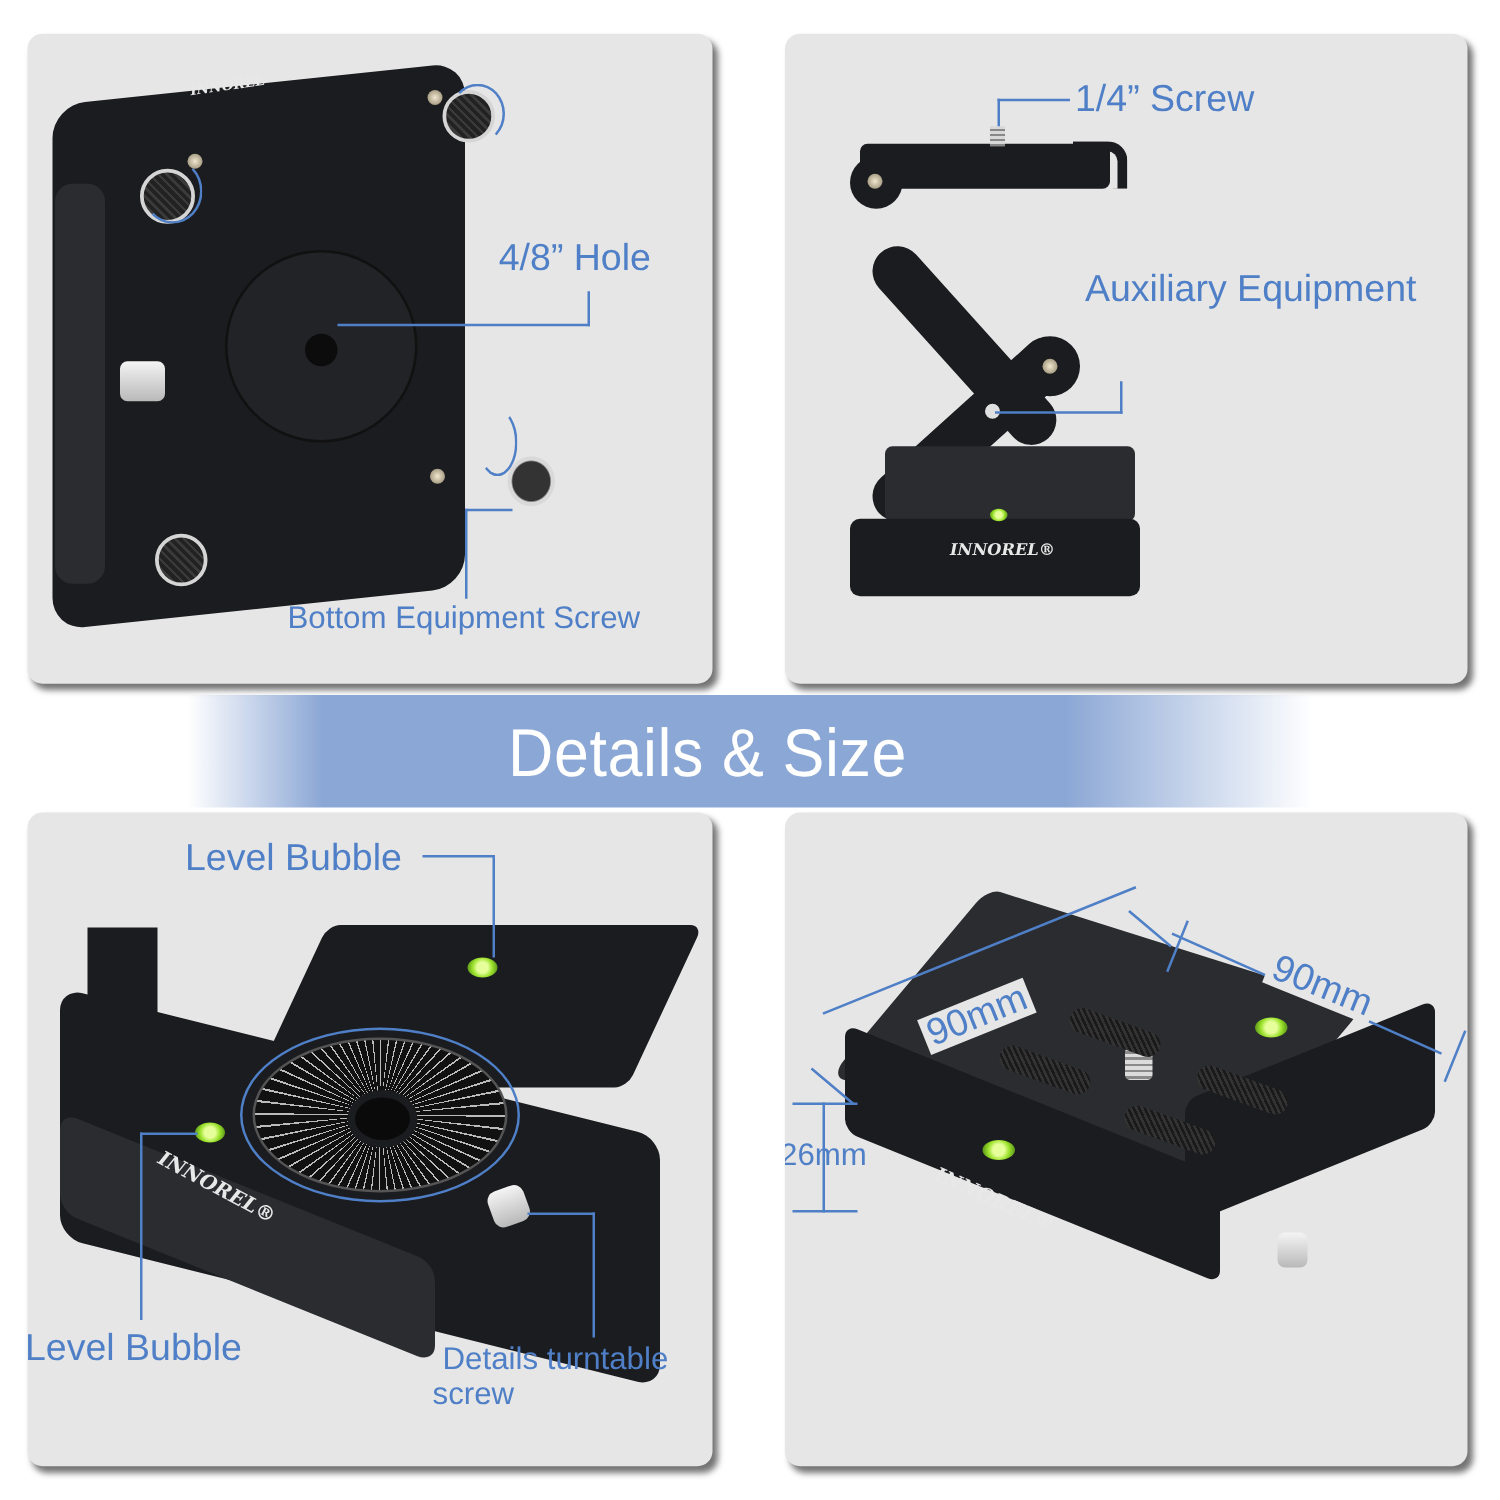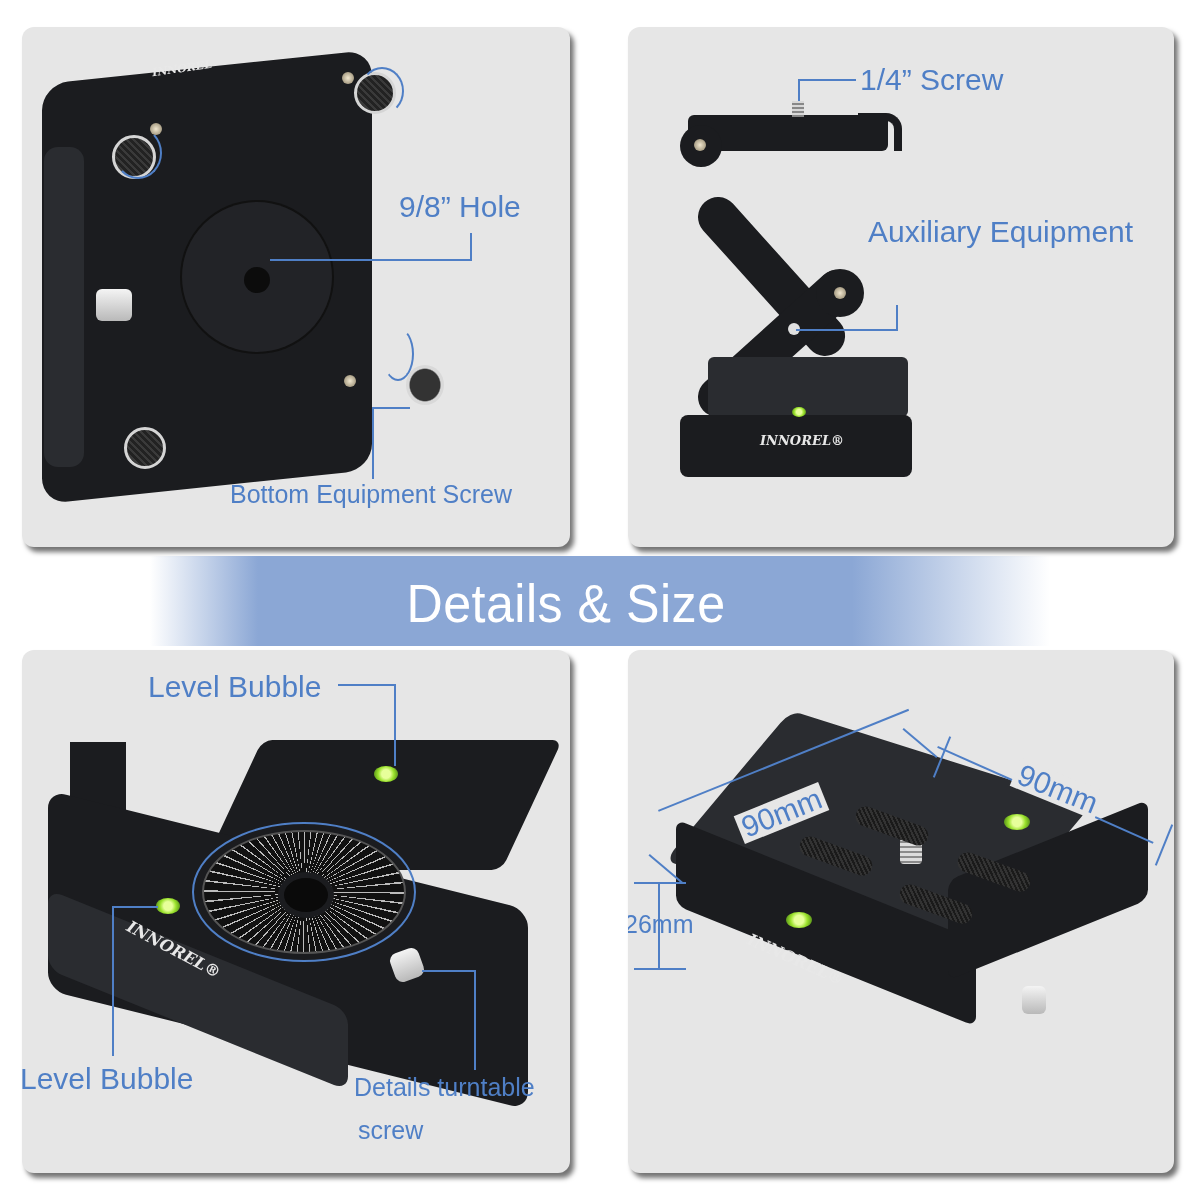--- a/index.html
+++ b/index.html
@@ -59,21 +59,21 @@
   <div class="arc" style="left:360px;top:300px;width:28px;height:50px;border-left-color:transparent;border-top-color:transparent;"></div>
   <div class="knob" style="left:74px;top:262px;width:36px;height:32px;"></div>
   <div class="knob" style="left:384px;top:338px;width:38px;height:40px;border-radius:50%;background:radial-gradient(#333 0 55%, #d9d9d9 60%);"></div>
   <div class="screwdot" style="left:320px;top:45px;width:12px;height:12px;"></div>
   <div class="screwdot" style="left:128px;top:96px;width:12px;height:12px;"></div>
   <div class="screwdot" style="left:322px;top:348px;width:12px;height:12px;"></div>
   <div class="brand" style="left:130px;top:35px;font-size:11px;transform:rotate(-8deg);">INNOREL</div>
 
   <div class="line" style="left:248px;top:232px;width:202px;height:2px;"></div>
   <div class="line" style="left:448px;top:206px;width:2px;height:28px;"></div>
-  <div class="lbl big" style="left:377px;top:165px;">9/8” Hole</div>
+  <div class="lbl big" style="left:377px;top:165px;">4/8” Hole</div>
 
   <div class="line" style="left:350px;top:380px;width:38px;height:2px;"></div>
   <div class="line" style="left:350px;top:380px;width:2px;height:72px;"></div>
   <div class="lbl mid" style="left:208px;top:455px;">Bottom Equipment Screw</div>
 </div>
 
 <div class="panel" id="p2">
   <div class="metal" style="left:60px;top:88px;width:200px;height:36px;border-radius:6px;"></div>
   <div style="position:absolute;left:230px;top:86px;width:36px;height:30px;border:8px solid #1b1c1f;border-left:none;border-bottom:none;border-radius:0 16px 0 0;"></div>
   <div style="position:absolute;left:164px;top:74px;width:12px;height:16px;background:repeating-linear-gradient(#d8d8d8 0 2px,#888 2px 4px);"></div>
@@ -120,21 +120,21 @@
   <div class="line" style="left:316px;top:34px;width:58px;height:2px;"></div>
   <div class="line" style="left:372px;top:34px;width:2px;height:82px;"></div>
 
   <div class="line" style="left:90px;top:256px;width:46px;height:2px;"></div>
   <div class="line" style="left:90px;top:256px;width:2px;height:150px;"></div>
   <div class="lbl big" style="left:-2px;top:414px;">Level Bubble</div>
 
   <div class="line" style="left:400px;top:320px;width:54px;height:2px;"></div>
   <div class="line" style="left:452px;top:320px;width:2px;height:100px;"></div>
   <div class="lbl mid" style="left:332px;top:425px;">Details turntable</div>
-  <div class="lbl mid" style="left:336px;top:453px;margin-top:15px;">screw</div>
+  <div class="lbl mid" style="left:324px;top:453px;">screw</div>
 </div>
 
 <div class="panel" id="p4">
   <div class="metal2" style="left:60px;top:108px;width:380px;height:150px;transform:skewX(-40deg) skewY(14deg);border-radius:12px;"></div>
   <div class="metal" style="left:48px;top:230px;width:300px;height:86px;transform:skewY(22deg);border-radius:10px;"></div>
   <div class="metal" style="left:320px;top:190px;width:200px;height:100px;transform:skewY(-22deg);border-radius:10px;"></div>
   <div style="position:absolute;left:272px;top:188px;width:22px;height:26px;background:repeating-linear-gradient(#dcdcdc 0 3px,#8a8a8a 3px 5px);border-radius:4px;"></div>
   <div style="position:absolute;left:226px;top:166px;width:76px;height:20px;border-radius:10px;background:repeating-linear-gradient(45deg,#333 0 2px,#1a1a1a 2px 4px);transform:rotate(20deg);"></div>
   <div style="position:absolute;left:170px;top:196px;width:76px;height:20px;border-radius:10px;background:repeating-linear-gradient(45deg,#333 0 2px,#1a1a1a 2px 4px);transform:rotate(20deg);"></div>
   <div style="position:absolute;left:328px;top:212px;width:76px;height:20px;border-radius:10px;background:repeating-linear-gradient(45deg,#333 0 2px,#1a1a1a 2px 4px);transform:rotate(20deg);"></div>

